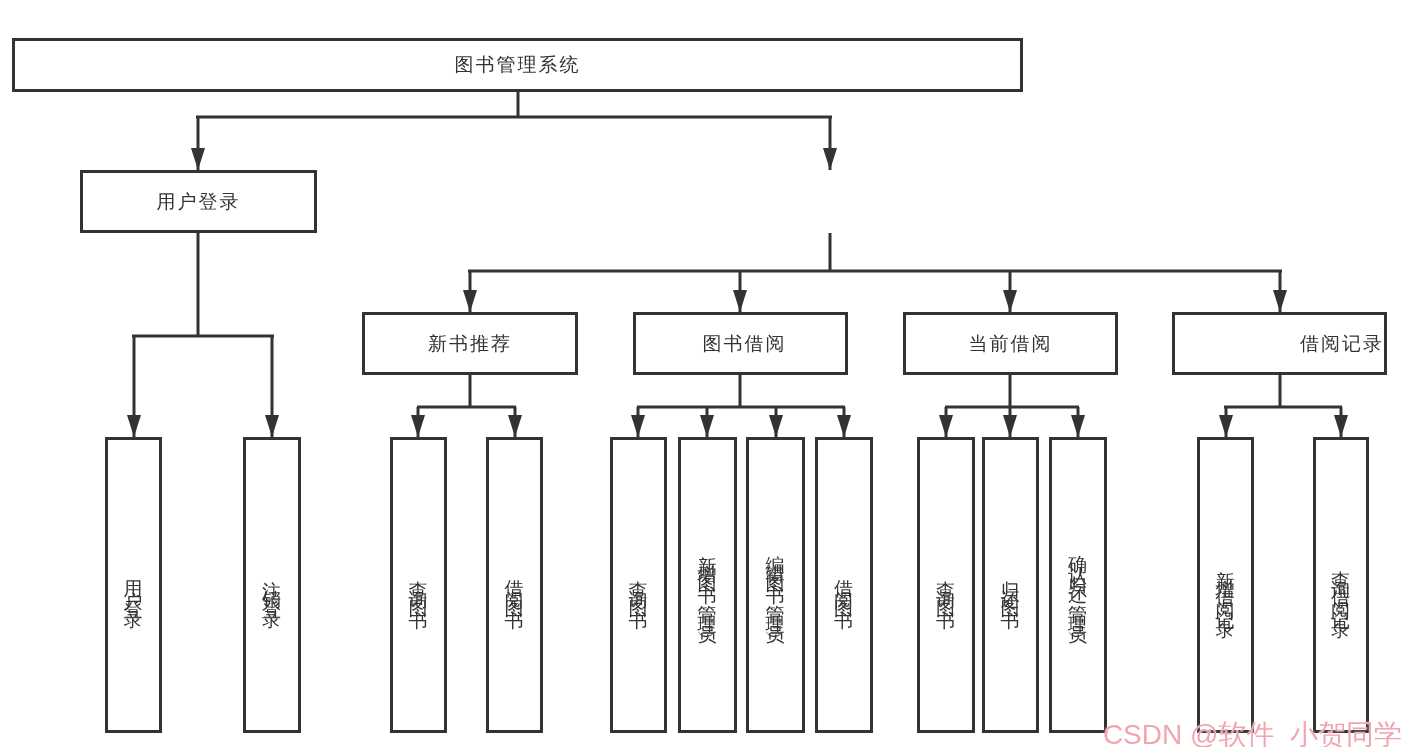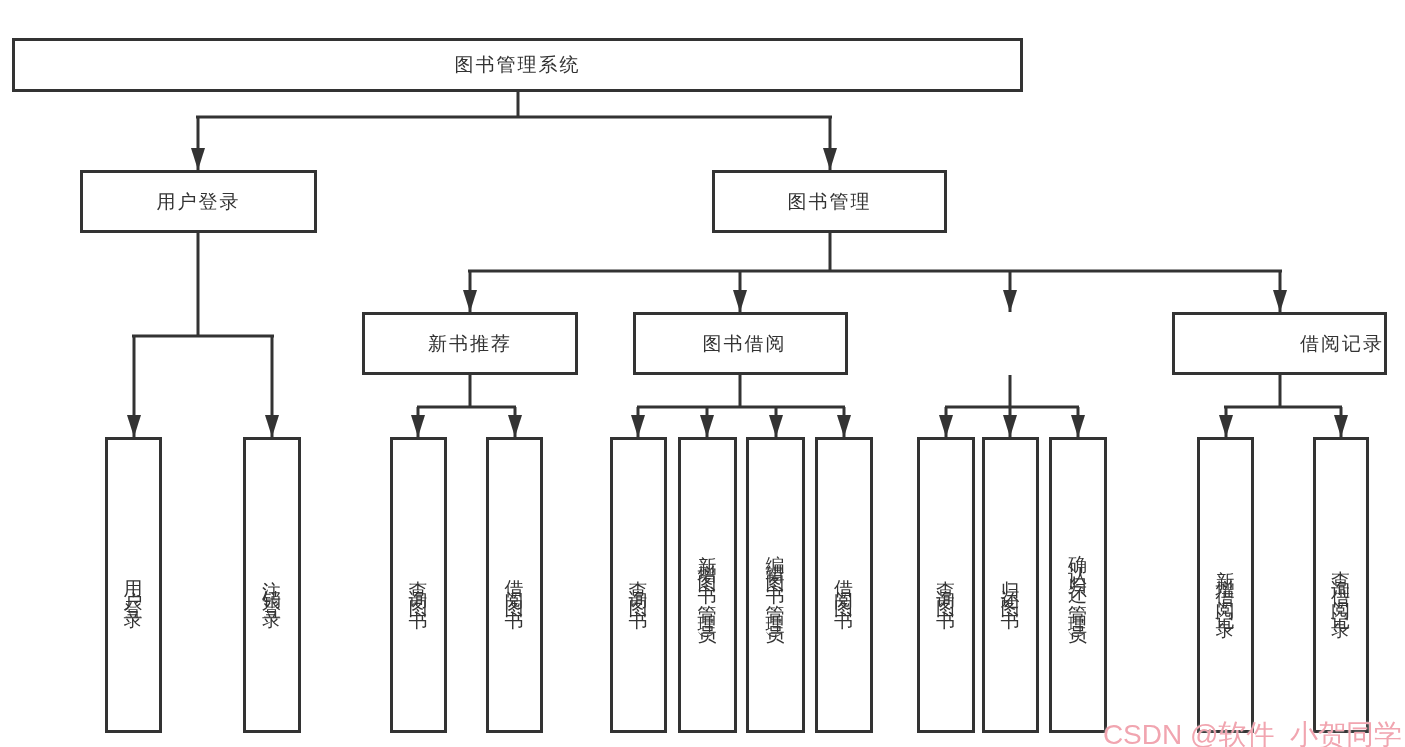--- a/index.html
+++ b/index.html
@@ -113,29 +113,29 @@
     </g>
   </svg>
 
   <div class="node hnode" style="left:12px;top:14px;width:1011px;height:54px;margin-top:24px;">
     <span>图书管理系统</span>
   </div>
 
   <div class="node hnode" style="left:80px;top:170px;width:237px;height:63px;">
     <span>用户登录</span>
   </div>
-  <div class="node hnode" style="left:712px;top:170px;width:235px;height:63px;">
-    <span>图书管理</span>
-  </div>
 
   <div class="node hnode" style="left:362px;top:312px;width:216px;height:63px;justify-content:center;">
     <span>新书推荐</span>
   </div>
   <div class="node hnode" style="left:633px;top:312px;width:215px;height:63px;padding-left:8px;">
     <span>图书借阅</span>
+  </div>
+  <div class="node hnode" style="left:903px;top:312px;width:215px;height:63px;">
+    <span>当前借阅</span>
   </div>
   <div class="node hnode" style="left:1172px;top:312px;width:215px;height:63px;justify-content:flex-end;">
     <span>借阅记录</span>
   </div>
 
   <div class="node vnode" style="left:105px;top:437px;width:57px;height:296px;">
     <span>用户登录</span>
   </div>
   <div class="node vnode" style="left:243px;top:437px;width:58px;height:296px;">
     <span>注销登录</span>

